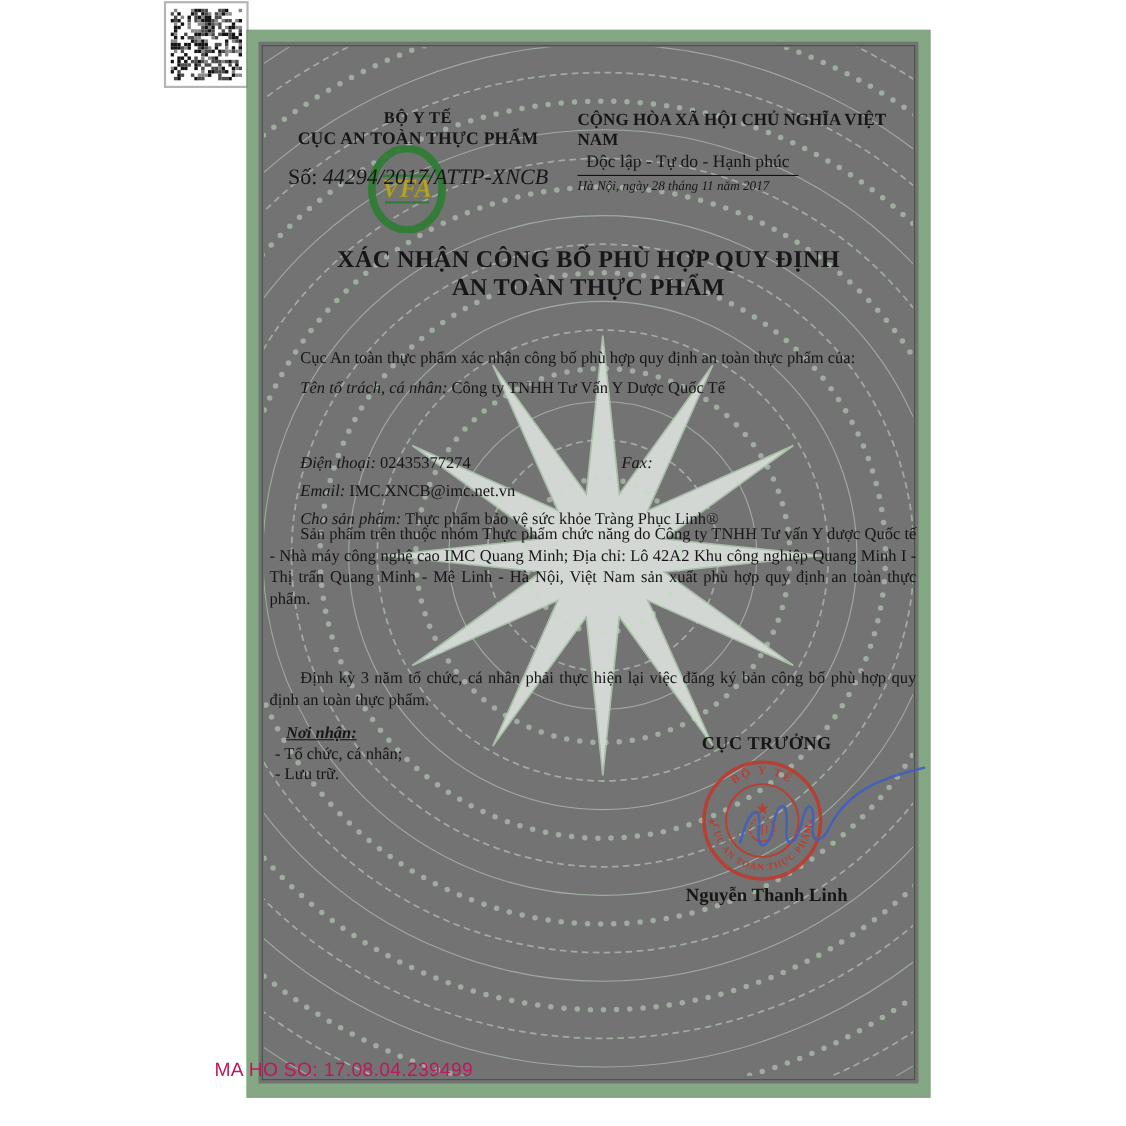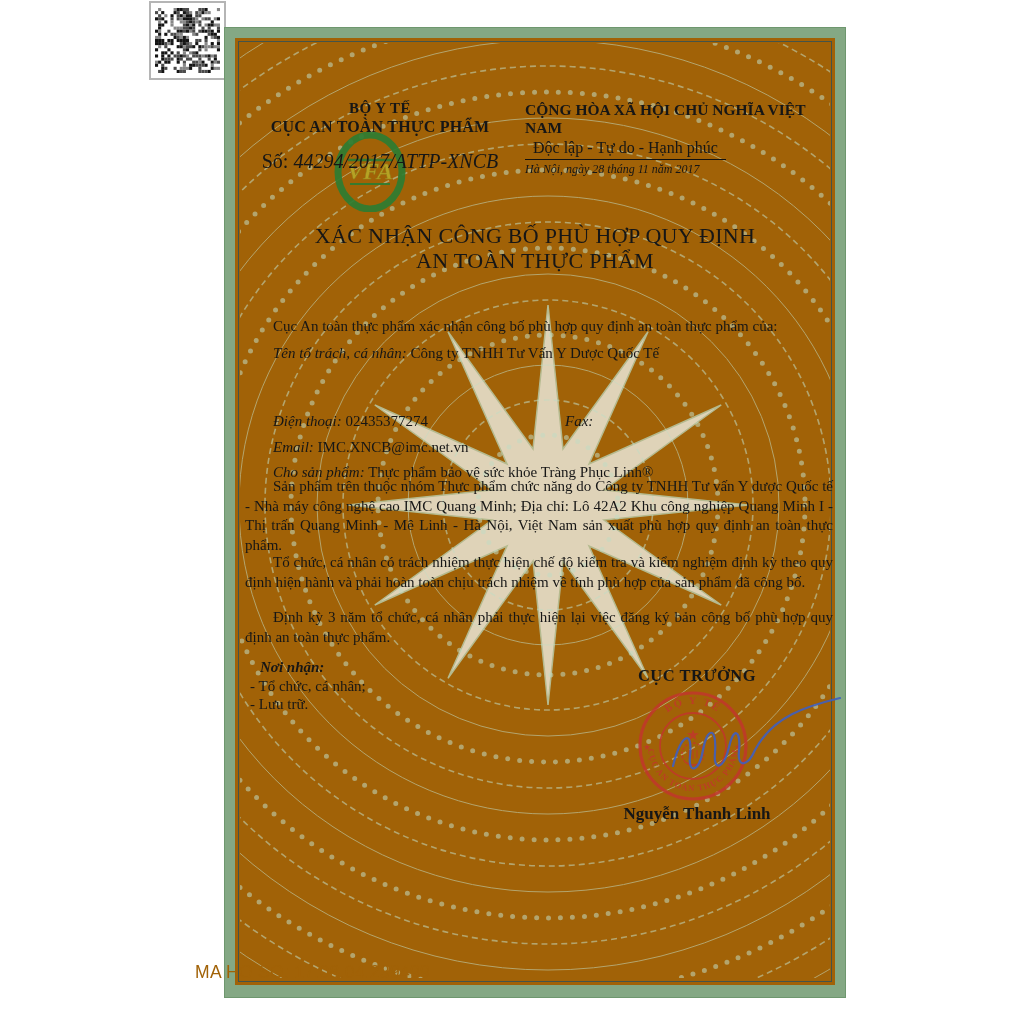--- a/index.html
+++ b/index.html
@@ -1,51 +1,51 @@
 <!DOCTYPE html>
 <html><head>
 <meta charset="utf-8">
 <style>
   html,body{margin:0;padding:0;background:#fff;width:1024px;height:1024px;overflow:hidden;}
   .page{position:relative;width:1024px;height:1024px;background:#fff;font-family:"Liberation Serif",serif;color:#161616;}
   
   .qr{position:absolute;left:149px;top:1px;width:65px;height:67px;background:#fff;border:2px solid #b5b5b5;padding:4px;}
   
   .doc{position:absolute;left:225px;top:28px;width:620px;height:969px;box-sizing:border-box;
-       border:solid #84a884;border-width:10px 10px 12px 10px;outline:1px solid #6e976e;background:#a16207;}
+       border:solid #84a884;border-width:10px 10px 12px 10px;outline:1px solid #6e976e;background:#737373;}
   .innerline{position:absolute;left:3px;top:3px;width:594px;height:941px;border:1.5px solid #44544a;box-sizing:border-box;pointer-events:none;}
   .pattern{position:absolute;left:5px;top:5px;width:590px;height:935px;pointer-events:none;}
   
   .hdr-left{position:absolute;left:0;top:62px;width:290px;text-align:center;z-index:3;}
   .ministry{font-weight:bold;font-size:15px;letter-spacing:.5px;}
   .department{font-weight:bold;font-size:16px;letter-spacing:.2px;margin-top:1px;}
   .vfa{position:absolute;left:99px;top:94px;width:72px;height:80px;z-index:1;opacity:.92;}
   .num-line{position:absolute;left:0;top:112px;width:290px;text-align:center;font-size:20px;z-index:3;}
   .hdr-right{position:absolute;left:290px;top:63px;width:312px;z-index:3;}
   .nation{font-weight:bold;font-size:15.5px;}
   .motto{font-size:16px;margin-top:2px;}
   .motto span{display:inline-block;border-bottom:1.5px solid #111;padding:0 8px 2px 8px;}
   .dateline{font-style:italic;font-size:12px;margin-top:2px;}
   .it{font-style:italic;}
   
-  .title{position:absolute;left:0;top:185px;width:100%;text-align:center;font-weight:normal;font-size:22px;line-height:25px;letter-spacing:.3px;z-index:3;}
+  .title{position:absolute;left:0;top:185px;width:100%;text-align:center;font-weight:bold;font-size:22px;line-height:25px;letter-spacing:.3px;z-index:3;}
   
   .bt{position:absolute;left:10px;width:588px;font-size:15px;z-index:3;}
   .ind{text-indent:28px;}
   .fld{line-height:22px;}
   .par{line-height:19.5px;text-align:justify;}
   .fax{position:absolute;left:292px;top:0;font-style:italic;}
   
   .recipients{position:absolute;left:15px;top:620px;font-size:15px;line-height:18px;z-index:3;}
-  .recip-label{font-weight:bold;font-style:italic;text-indent:10px;margin-bottom:1px;}
+  .recip-label{font-weight:bold;font-style:italic;text-indent:10px;margin-bottom:1px;text-decoration:underline;}
   .boss{position:absolute;left:320px;top:628px;width:284px;text-align:center;font-weight:bold;font-size:16.5px;letter-spacing:.5px;z-index:3;}
   .seal{position:absolute;left:388px;top:638px;width:140px;height:140px;z-index:4;opacity:.88;}
   .sigsvg{position:absolute;left:400px;top:630px;width:215px;height:120px;z-index:5;}
   .signer{position:absolute;left:320px;top:766px;width:284px;text-align:center;font-weight:bold;font-size:17px;z-index:3;}
-  .filecode{position:absolute;left:195px;top:962px;font-family:"Liberation Sans",sans-serif;font-size:17.5px;color:#a16207;letter-spacing:.3px;z-index:6;}
+  .filecode{position:absolute;left:195px;top:962px;font-family:"Liberation Sans",sans-serif;font-size:17.5px;color:#be185d;letter-spacing:.3px;z-index:6;}
 </style>
 </head>
 <body>
 
 <div class="page">
 
   <div class="qr">
     <svg id="qr-noise" width="65" height="67" viewBox="0 0 63 63">
         <rect x="3" y="0" width="3" height="3" fill="rgb(135,135,135)"></rect>
         <rect x="18" y="0" width="3" height="3" fill="rgb(135,135,135)"></rect>
@@ -381,21 +381,20 @@
       <span class="it">Email:</span>
       <span>IMC.XNCB@imc.net.vn</span>
     </p>
 
     <p class="bt ind fld" style="top:423px;margin:0">
       <span class="it">Cho sản phẩm:</span>
       <span>Thực phẩm bảo vệ sức khỏe Tràng Phục Linh®</span>
     </p>
 
     <p class="bt ind par" style="top:439px;margin:0">Sản phẩm trên thuộc nhóm Thực phẩm chức năng do Công ty TNHH Tư vấn Y dược Quốc tế - Nhà máy công nghệ cao IMC Quang Minh; Địa chỉ: Lô 42A2 Khu công nghiệp Quang Minh I - Thị trấn Quang Minh - Mê Linh - Hà Nội, Việt Nam sản xuất phù hợp quy định an toàn thực phẩm.</p>
-    <p class="bt ind par" style="top:515px;margin:0">Tổ chức, cá nhân có trách nhiệm thực hiện chế độ kiểm tra và kiểm nghiệm định kỳ theo quy định hiện hành và phải hoàn toàn chịu trách nhiệm về tính phù hợp của sản phẩm đã công bố.</p>
     <p class="bt ind par" style="top:570px;margin:0">Định kỳ 3 năm tổ chức, cá nhân phải thực hiện lại việc đăng ký bản công bố phù hợp quy định an toàn thực phẩm.</p>
 
     <div class="recipients">
       <div class="recip-label">Nơi nhận:</div>
       <div>- Tổ chức, cá nhân;</div>
       <div>- Lưu trữ.</div>
     </div>
 
     <div class="boss">CỤC TRƯỞNG</div>
 

